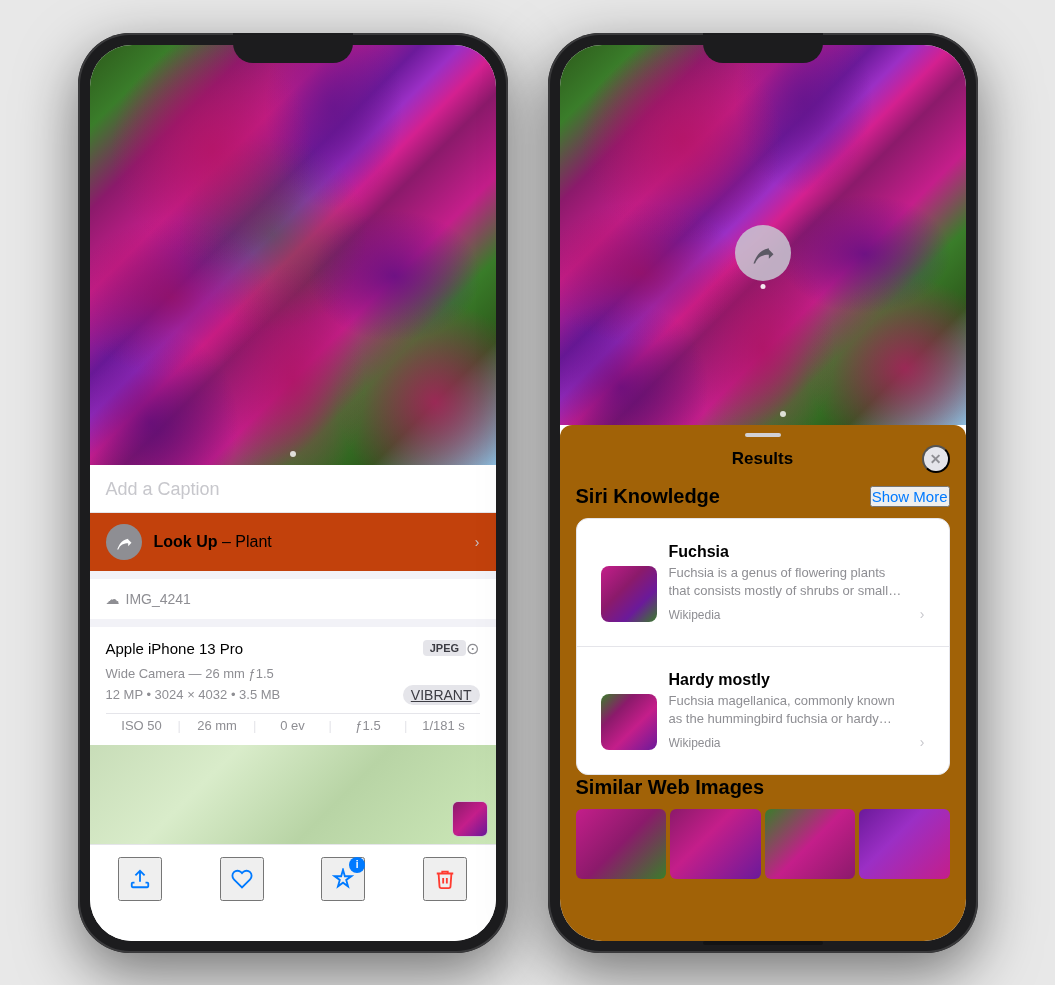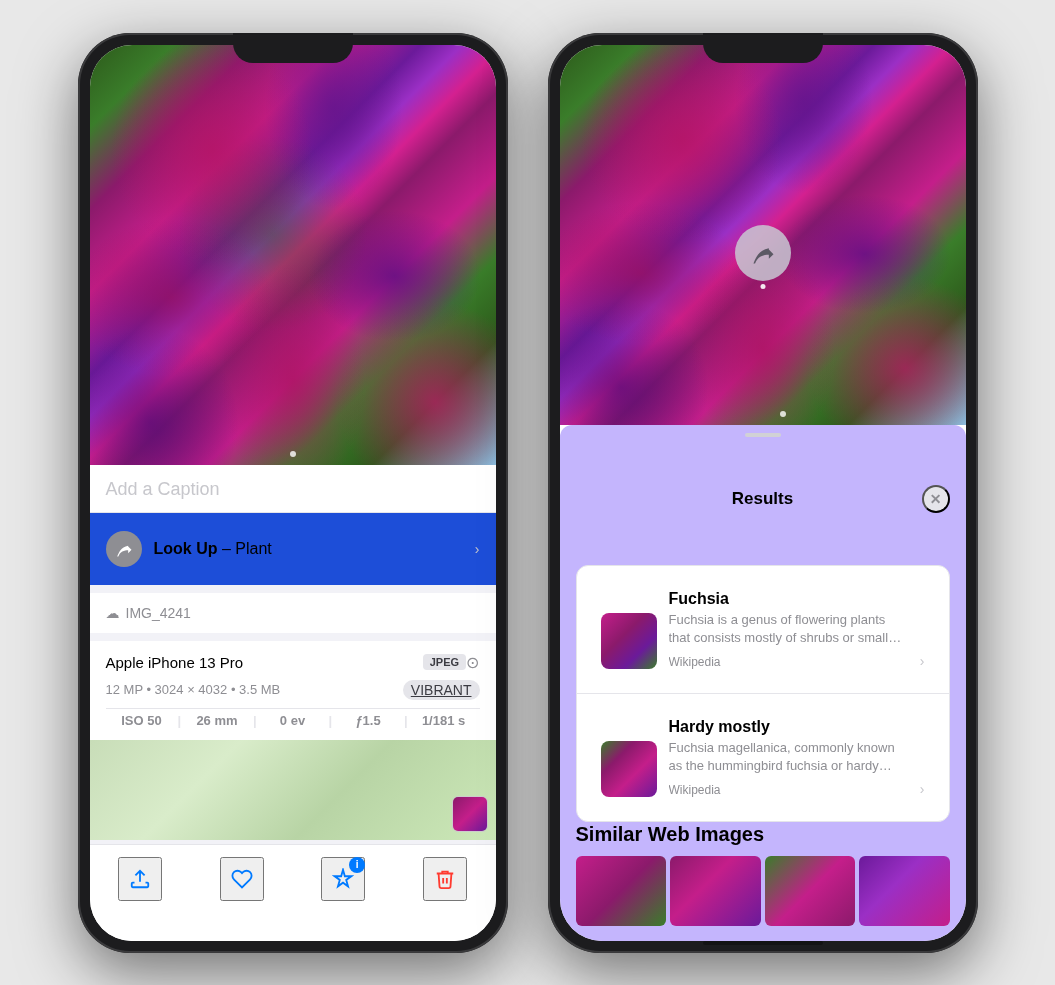--- a/index.html
+++ b/index.html
@@ -129,22 +129,22 @@
     }
 
     .caption-text {
       color: #c7c7cc;
       font-size: 18px;
     }
 
     .lookup-row {
       display: flex;
       align-items: center;
-      padding: 18px 16px;
-      background: #1d4ed8;
+      padding: 11px 16px;
+      background: #c2410c;
       border-top: 1px solid #e5e5ea;
     }
 
     .lookup-icon {
       width: 36px;
       height: 36px;
       background: #8e8e93;
       border-radius: 50%;
       display: flex;
       align-items: center;
@@ -280,21 +280,20 @@
       border-radius: 10px;
       text-decoration: underline;
     }
 
     .camera-exif {
       display: flex;
       gap: 0;
       border-top: 1px solid #e5e5ea;
       padding-top: 4px;
       justify-content: space-between;
-      font-weight: bold;
     }
 
     .exif-item {
       font-size: 13px;
       color: #8e8e93;
       text-align: center;
       flex: 1;
     }
 
     .exif-separator {
@@ -443,26 +442,25 @@
       transform: translateX(-50%);
       width: 6px;
       height: 6px;
       background: rgba(255,255,255,0.8);
       border-radius: 50%;
     }
 
     
     .results-panel {
       flex: 1;
-      background: #c4b5fd;
+      background: #a16207;
       border-radius: 12px 12px 0 0;
       overflow: hidden;
       display: flex;
       flex-direction: column;
-      gap: 40px;
     }
 
     .results-handle {
       display: flex;
       justify-content: center;
       padding: 8px 0 0;
     }
 
     .handle-bar {
       width: 36px;
@@ -678,20 +676,21 @@
           <div class="divider-section2"></div>
 
           <div class="camera-section">
             <div class="camera-model-row">
               <span class="camera-model">Apple iPhone 13 Pro</span>
               <div class="camera-badges">
                 <span class="badge">JPEG</span>
                 <span style="color:#8e8e93;font-size:16px;">⊙</span>
               </div>
             </div>
+            <div class="camera-lens">Wide Camera — 26 mm ƒ1.5</div>
             <div class="camera-specs">
               <span class="camera-mp">12 MP • 3024 × 4032 • 3.5 MB</span>
               <span class="vibrant-badge">VIBRANT</span>
             </div>
             <div class="camera-exif">
               <span class="exif-item">ISO 50</span>
               <span class="exif-separator">|</span>
               <span class="exif-item">26 mm</span>
               <span class="exif-separator">|</span>
               <span class="exif-item">0 ev</span>
@@ -768,20 +767,24 @@
           </div>
 
           <div class="results-header">
             <div style="width:28px"></div>
             <span class="results-title">Results</span>
             <button class="close-btn">✕</button>
           </div>
 
           <div class="results-content">
 
+            <div class="section-header">
+              <span class="section-title">Siri Knowledge</span>
+              <button class="show-more-btn">Show More</button>
+            </div>
 
             <div class="knowledge-card">
 
               <div class="knowledge-item">
                 <div class="knowledge-thumb thumb-fuchsia1"></div>
                 <div class="knowledge-text">
                   <div class="knowledge-name">Fuchsia</div>
                   <div class="knowledge-desc">Fuchsia is a genus of flowering plants that consists mostly of shrubs or small trees. The first to be scientific...</div>
                   <div class="knowledge-source">Wikipedia</div>
                 </div>

